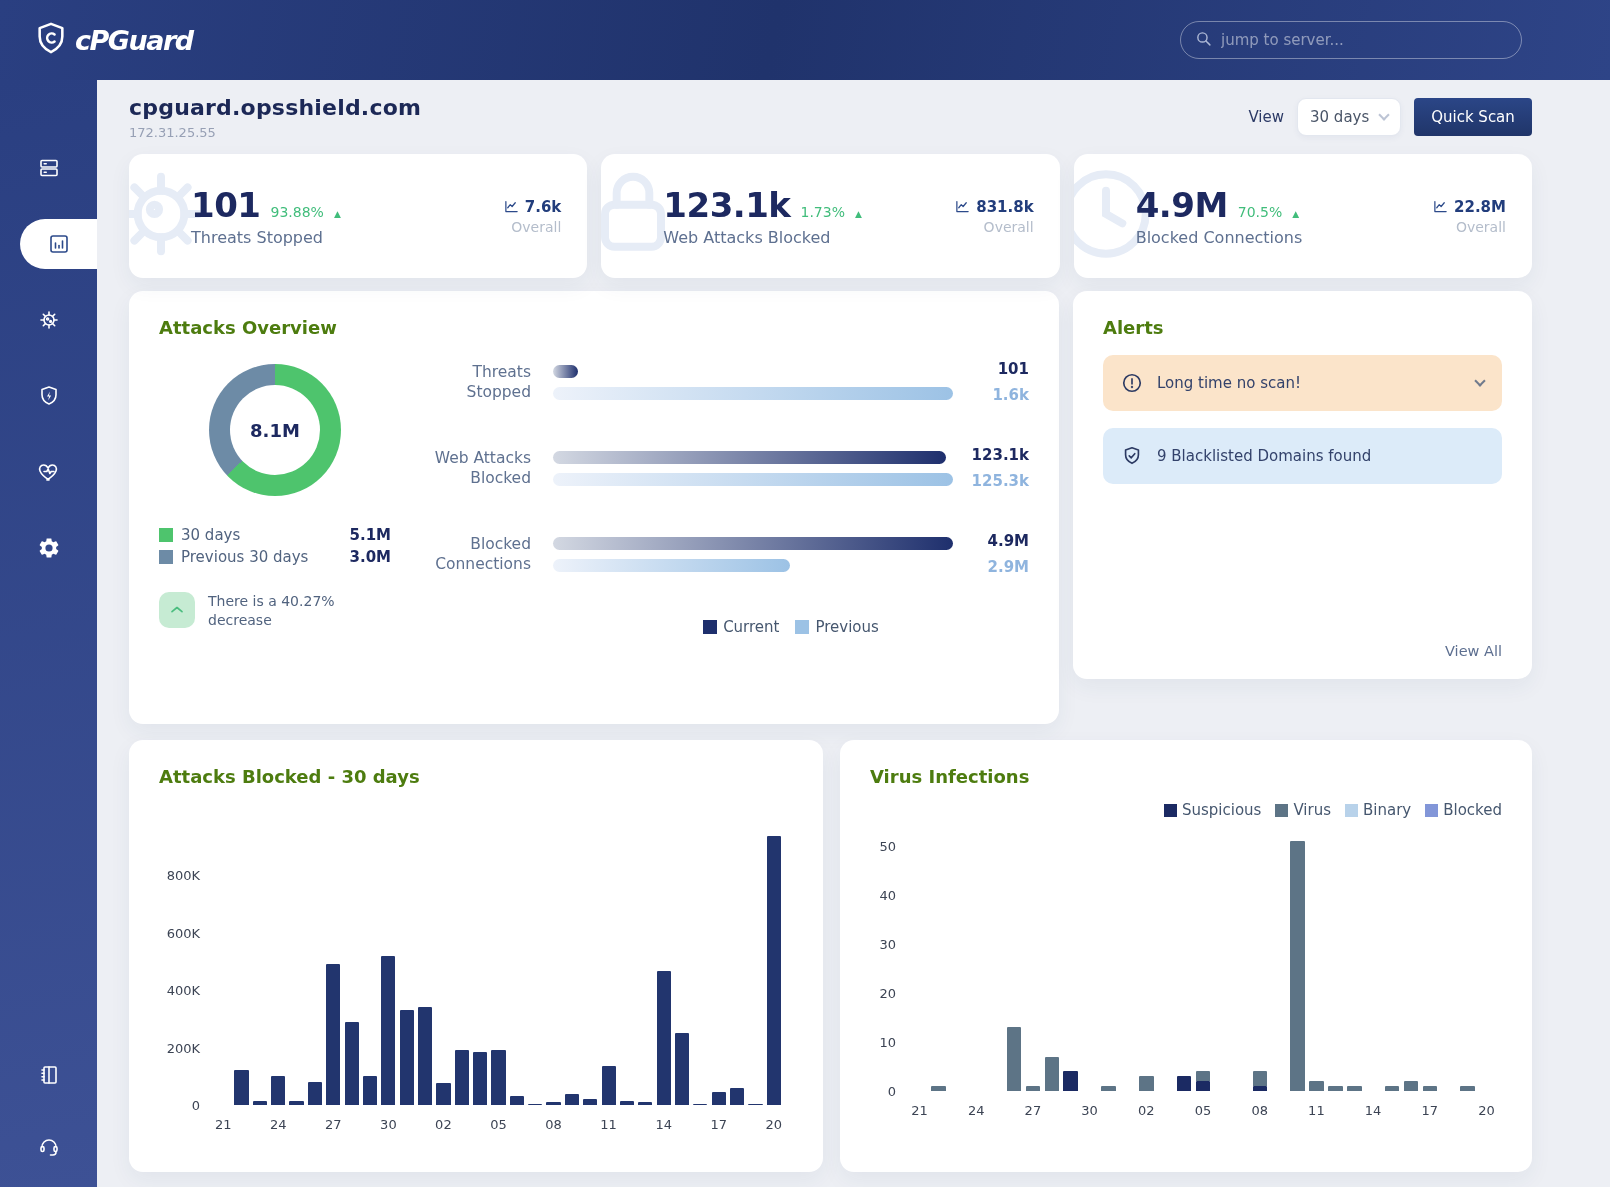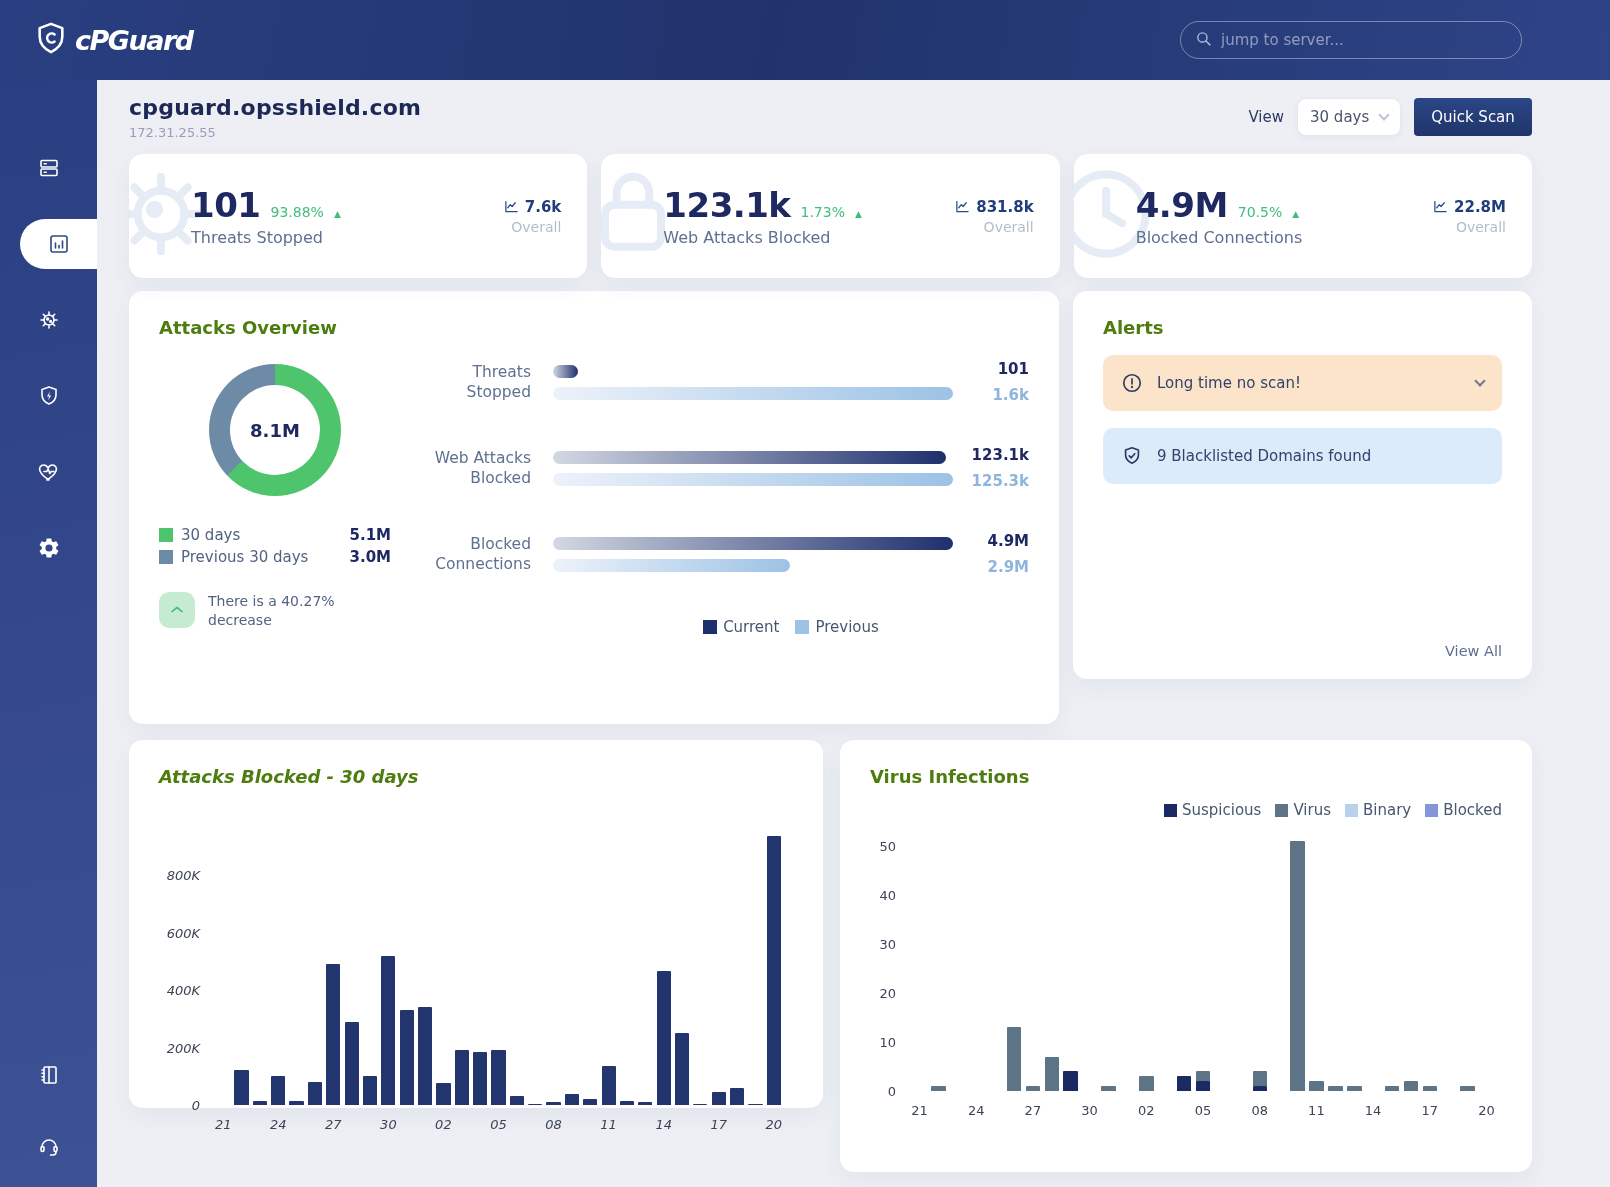--- a/index.html
+++ b/index.html
@@ -112,21 +112,21 @@
   .alert{margin-top:17px;height:56px;border-radius:10px;display:flex;align-items:center;
     padding:0 18px;gap:14px;font-size:15px;color:#33426b;cursor:pointer;}
   .alert.warning{background:#fbe4ca;}
   .alert.info{background:#dcebf9;}
   .alert .chev{margin-left:auto;border:solid #707a8c;border-width:0 2px 2px 0;padding:3px;
     transform:rotate(45deg);margin-top:-4px;}
   .view-all{position:absolute;right:30px;bottom:20px;font-size:14.5px;color:#5d6f90;cursor:pointer;}
 
   
   .bottom-row{display:flex;gap:17px;margin-top:16px;}
-  .chart-card-l{width:694px;height:368px;padding:26px 30px;font-style:italic;}
+  .chart-card-l{width:694px;height:432px;padding:26px 30px;}
   .chart-card-r{flex:1;height:432px;padding:26px 30px;position:relative;}
   .plot{position:relative;height:270px;margin:48px 10px 0 55px;}
   #virus-chart .plot{height:250px;margin:22px 6px 0 40px;}
   .vbar{position:absolute;border-radius:1px 1px 0 0;}
   .ylab{position:absolute;right:calc(100% + 14px);font-size:13px;color:#3c4454;white-space:nowrap;}
   .xlabels{position:relative;height:28px;margin:12px 10px 0 55px;}
   #virus-chart .xlabels{margin:12px 6px 0 40px;}
   .xlab{position:absolute;transform:translateX(-50%);font-size:13px;color:#3c4454;}
   .vlegend{display:flex;justify-content:flex-end;gap:14px;font-size:15px;color:#46576f;margin-top:14px;}
   .vlegend span{display:flex;align-items:center;gap:5px;}

